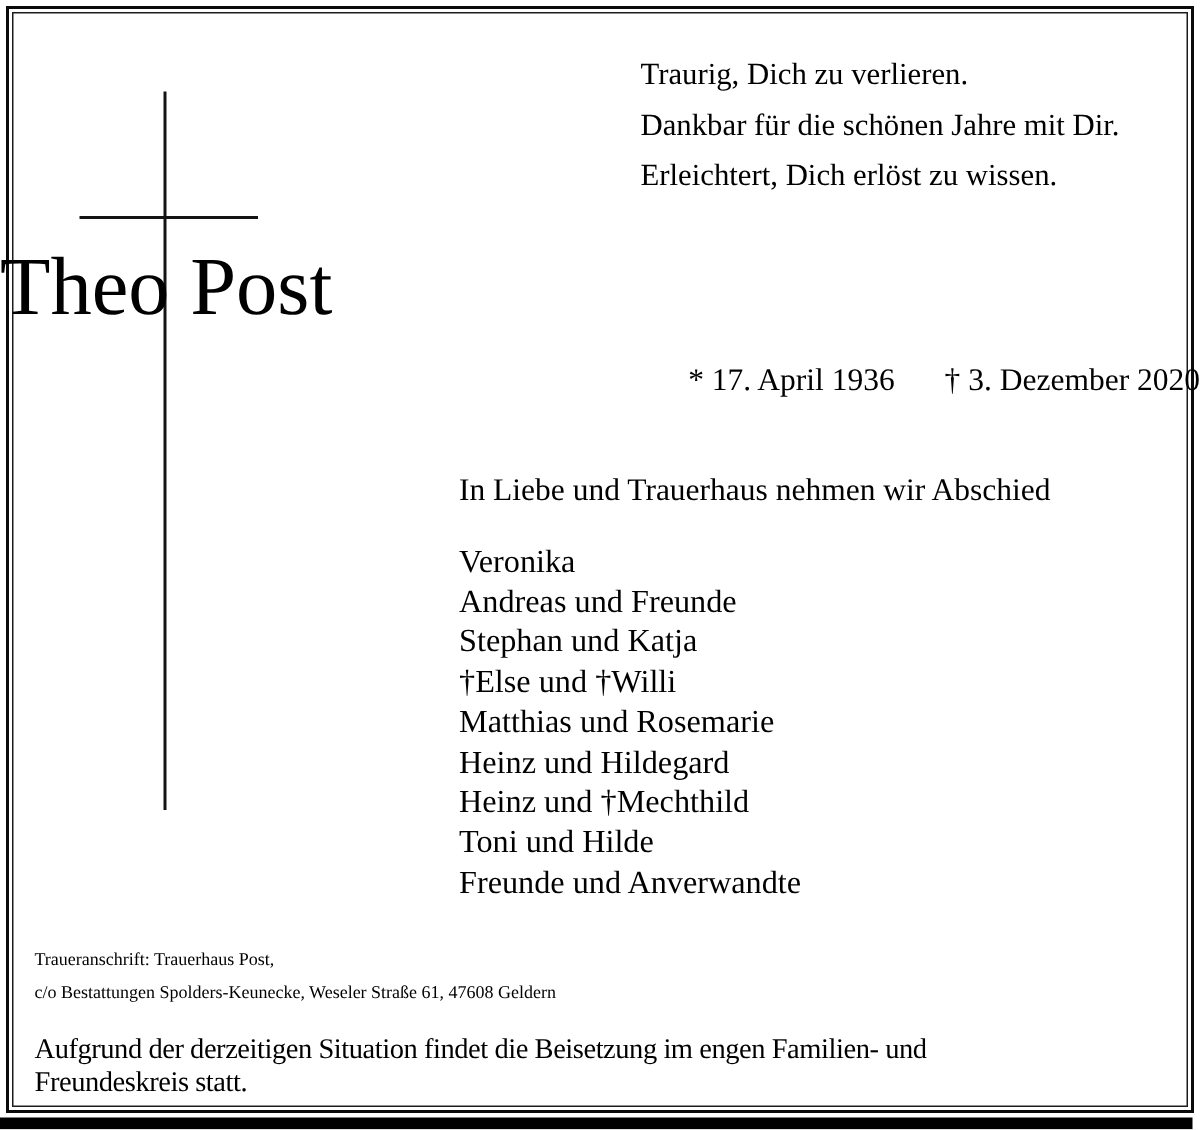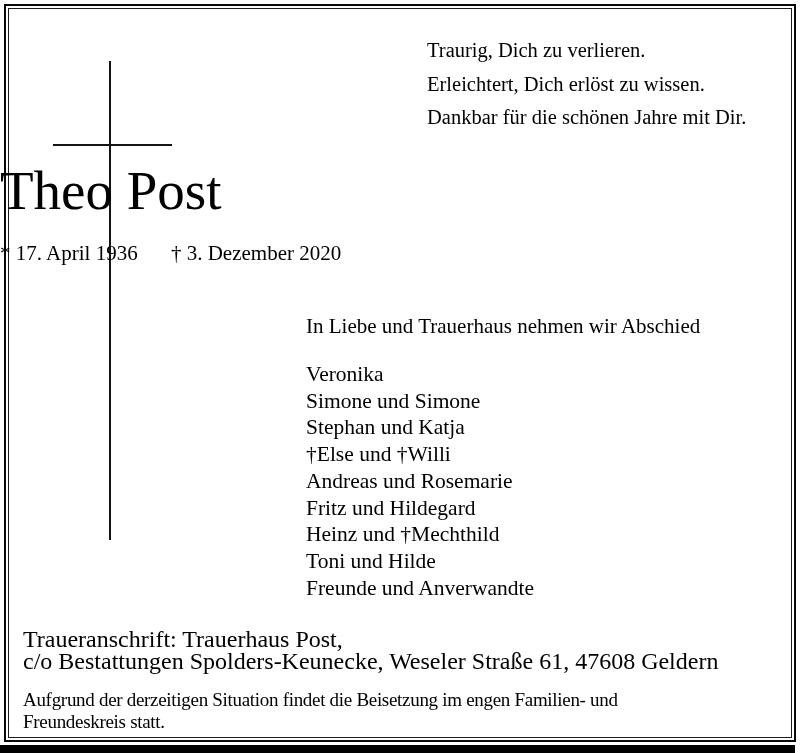--- a/index.html
+++ b/index.html
@@ -56,21 +56,21 @@
     margin: 0;
     text-align: left;
     font-size: 55px;
     font-weight: normal;
     line-height: 60px;
     white-space: nowrap;
   }
   .dates {
     position: absolute;
     left: 0; right: 0; top: 240px;
-    text-align: left;
+    text-align: right;
     font-size: 21px;
     line-height: 26px;
     white-space: nowrap;
   }
   .dates .death { margin-left: 28px; }
   .intro {
     position: absolute;
     left: 306px; top: 313px;
     font-size: 21px;
     line-height: 26px;
@@ -79,21 +79,21 @@
   .mourners {
     position: absolute;
     left: 306px; top: 361px;
     font-size: 21.5px;
     line-height: 26.7px;
   }
   .mourners div { white-space: nowrap; }
   .address {
     position: absolute;
     left: 23px; top: 628px;
-    font-size: 24px;
+    font-size: 12px;
     line-height: 22px;
   }
   .address div { white-space: nowrap; }
   .note {
     position: absolute;
     left: 23px; top: 689px;
     font-size: 19px;
     line-height: 21.5px;
     letter-spacing: -0.3px;
   }
@@ -108,40 +108,40 @@
     <div class="frame-inner"></div>
   </div>
 
   <div>
     <div class="cross-v"></div>
     <div class="cross-h"></div>
   </div>
 
   <div class="epitaph">
       <div>Traurig, Dich zu verlieren.</div>
+      <div>Dankbar für die schönen Jahre mit Dir.</div>
       <div>Erleichtert, Dich erlöst zu wissen.</div>
-      <div>Dankbar für die schönen Jahre mit Dir.</div>
     </div>
 
   <h1 class="deceased-name">Theo Post</h1>
 
   <div class="dates">
     <span class="birth">* 17. April 1936</span>
     <span class="death">† 3. Dezember 2020</span>
   </div>
 
   <div class="intro">In Liebe und Trauerhaus nehmen wir Abschied</div>
 
   <div class="mourners">
       <div>Veronika</div>
-      <div>Simone und Simone</div>
+      <div>Andreas und Freunde</div>
       <div>Stephan und Katja</div>
       <div>†Else und †Willi</div>
-      <div>Andreas und Rosemarie</div>
-      <div>Fritz und Hildegard</div>
+      <div>Matthias und Rosemarie</div>
+      <div>Heinz und Hildegard</div>
       <div>Heinz und †Mechthild</div>
       <div>Toni und Hilde</div>
       <div>Freunde und Anverwandte</div>
     </div>
 
   <div class="address">
       <div>Traueranschrift: Trauerhaus Post,</div>
       <div>c/o Bestattungen Spolders-Keunecke, Weseler Straße 61, 47608 Geldern</div>
     </div>
 

